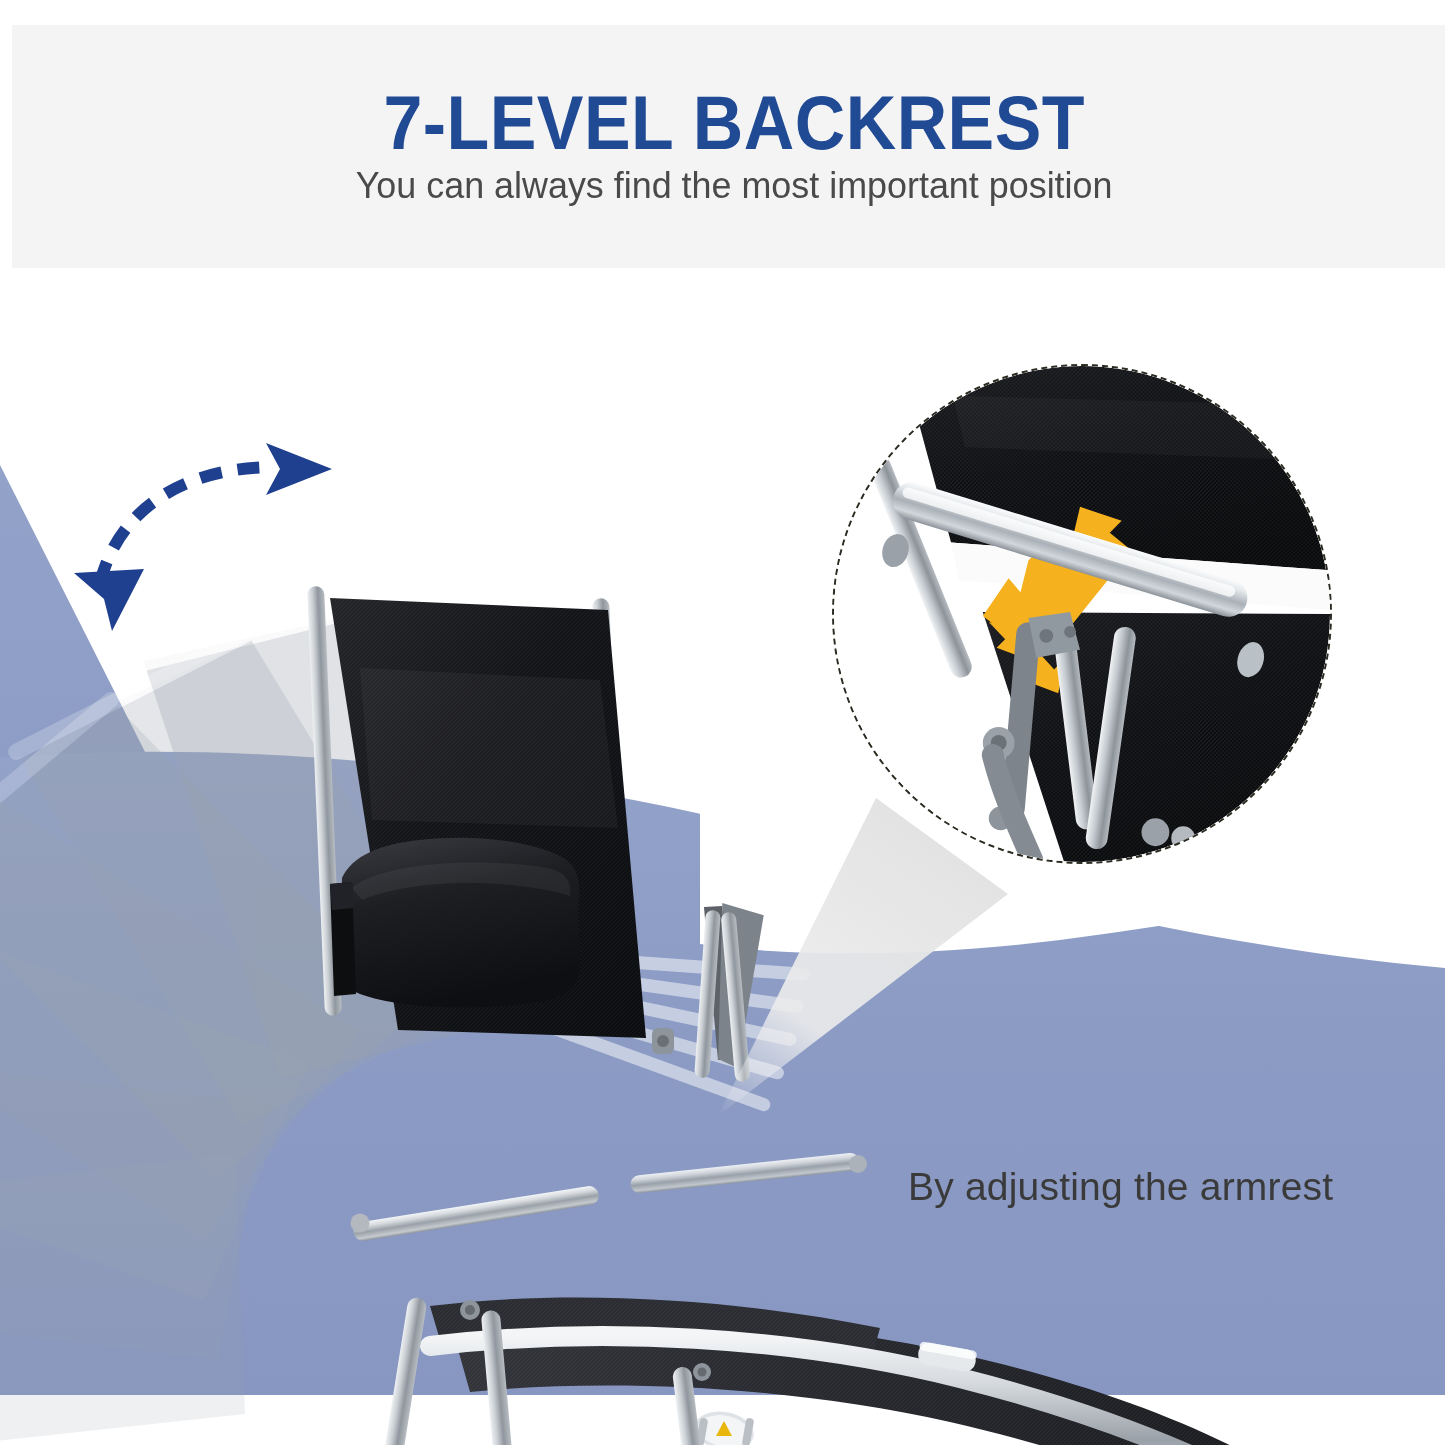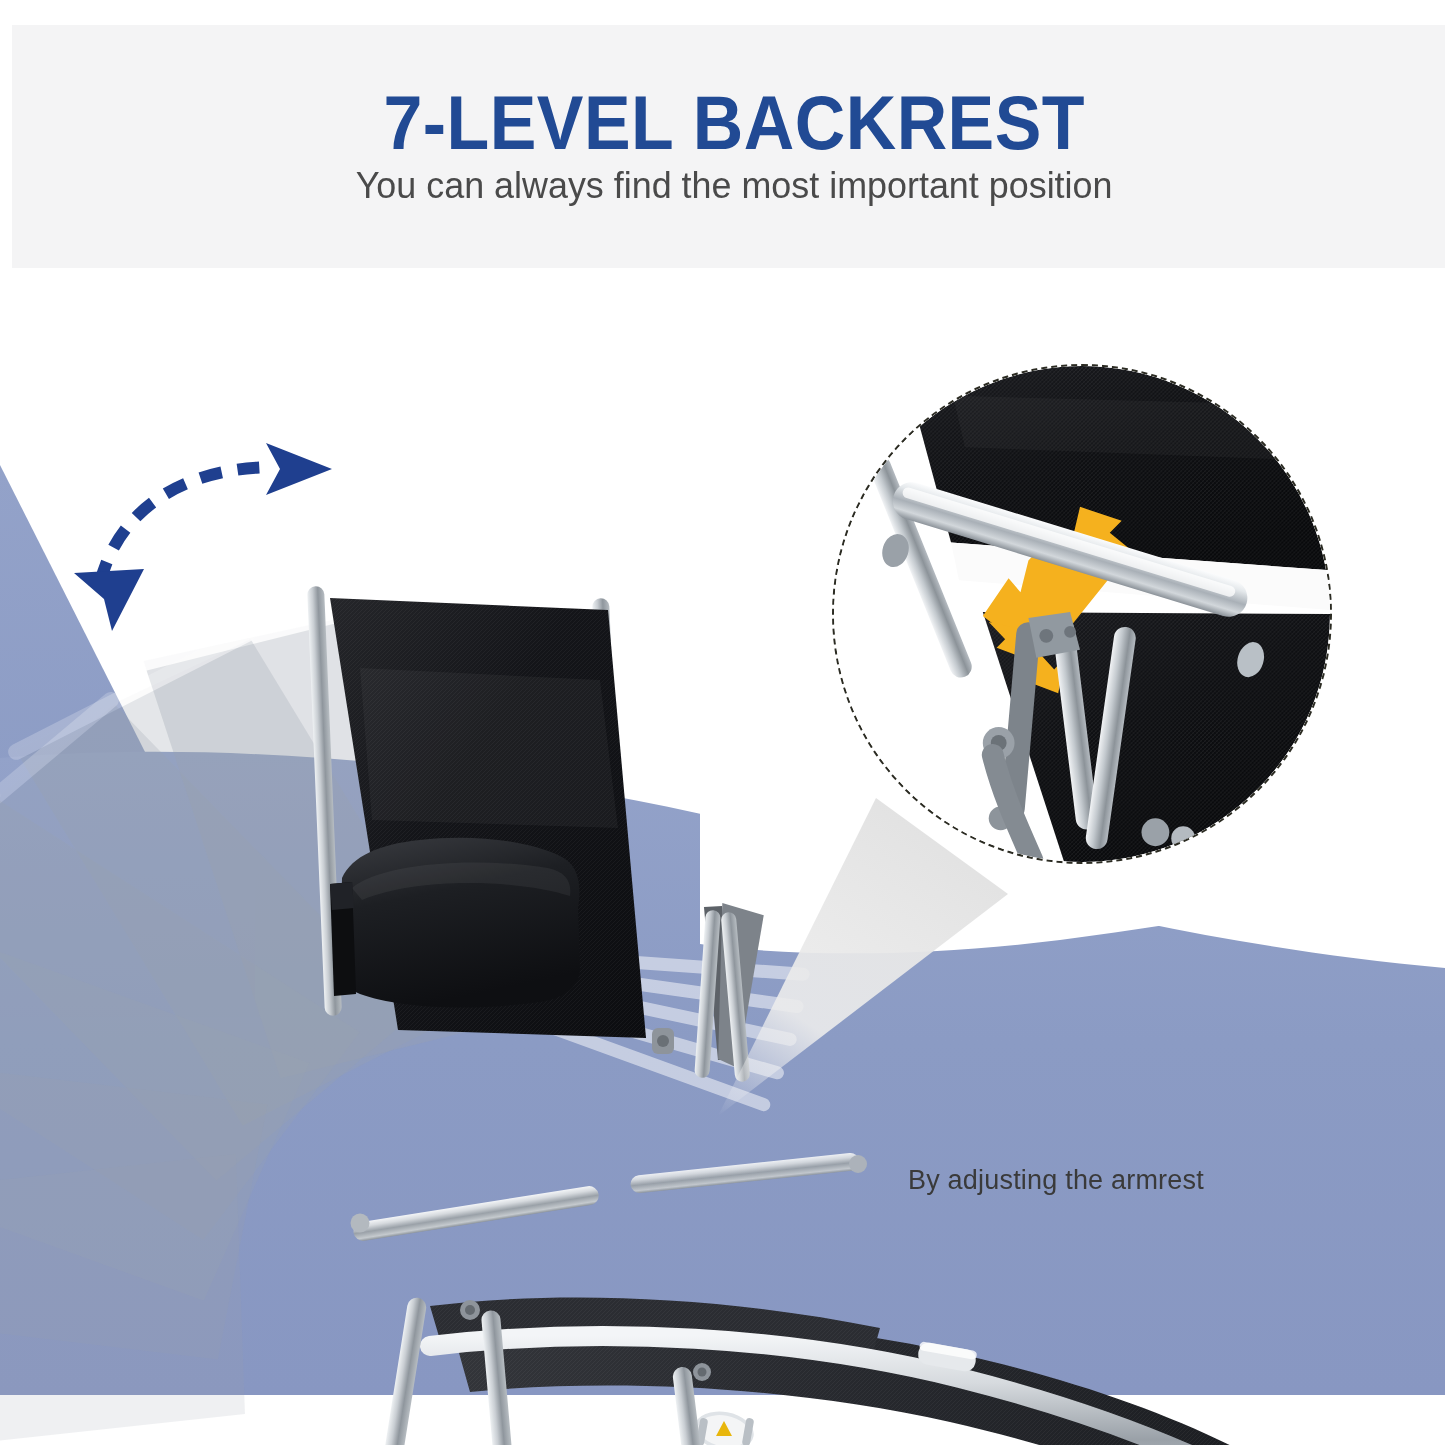--- a/index.html
+++ b/index.html
@@ -52,21 +52,21 @@
     position:absolute; left:832px; top:96px; width:500px; height:500px;
     border-radius:50%;
     border:2px dashed #2b2b22;
     overflow:hidden;
     background:#ffffff;
   }
   .detail-inner{ position:absolute; inset:0; border-radius:50%; overflow:hidden; }
 
   .detail-caption{
     position:absolute; left:908px; top:897px; width:420px;
-    font-size:27px; color:#3a3a3a; white-space:nowrap; letter-spacing:0.2px;
+    font-size:39px; color:#3a3a3a; white-space:nowrap; letter-spacing:0.2px;
   }
 
   
   .chair-art{ position:absolute; left:0; top:0; width:1445px; height:1177px; }
 
   .ghost-layer{ position:absolute; left:0; top:0; width:1445px; height:1177px; }
 </style>
 </head>
 <body>
 

